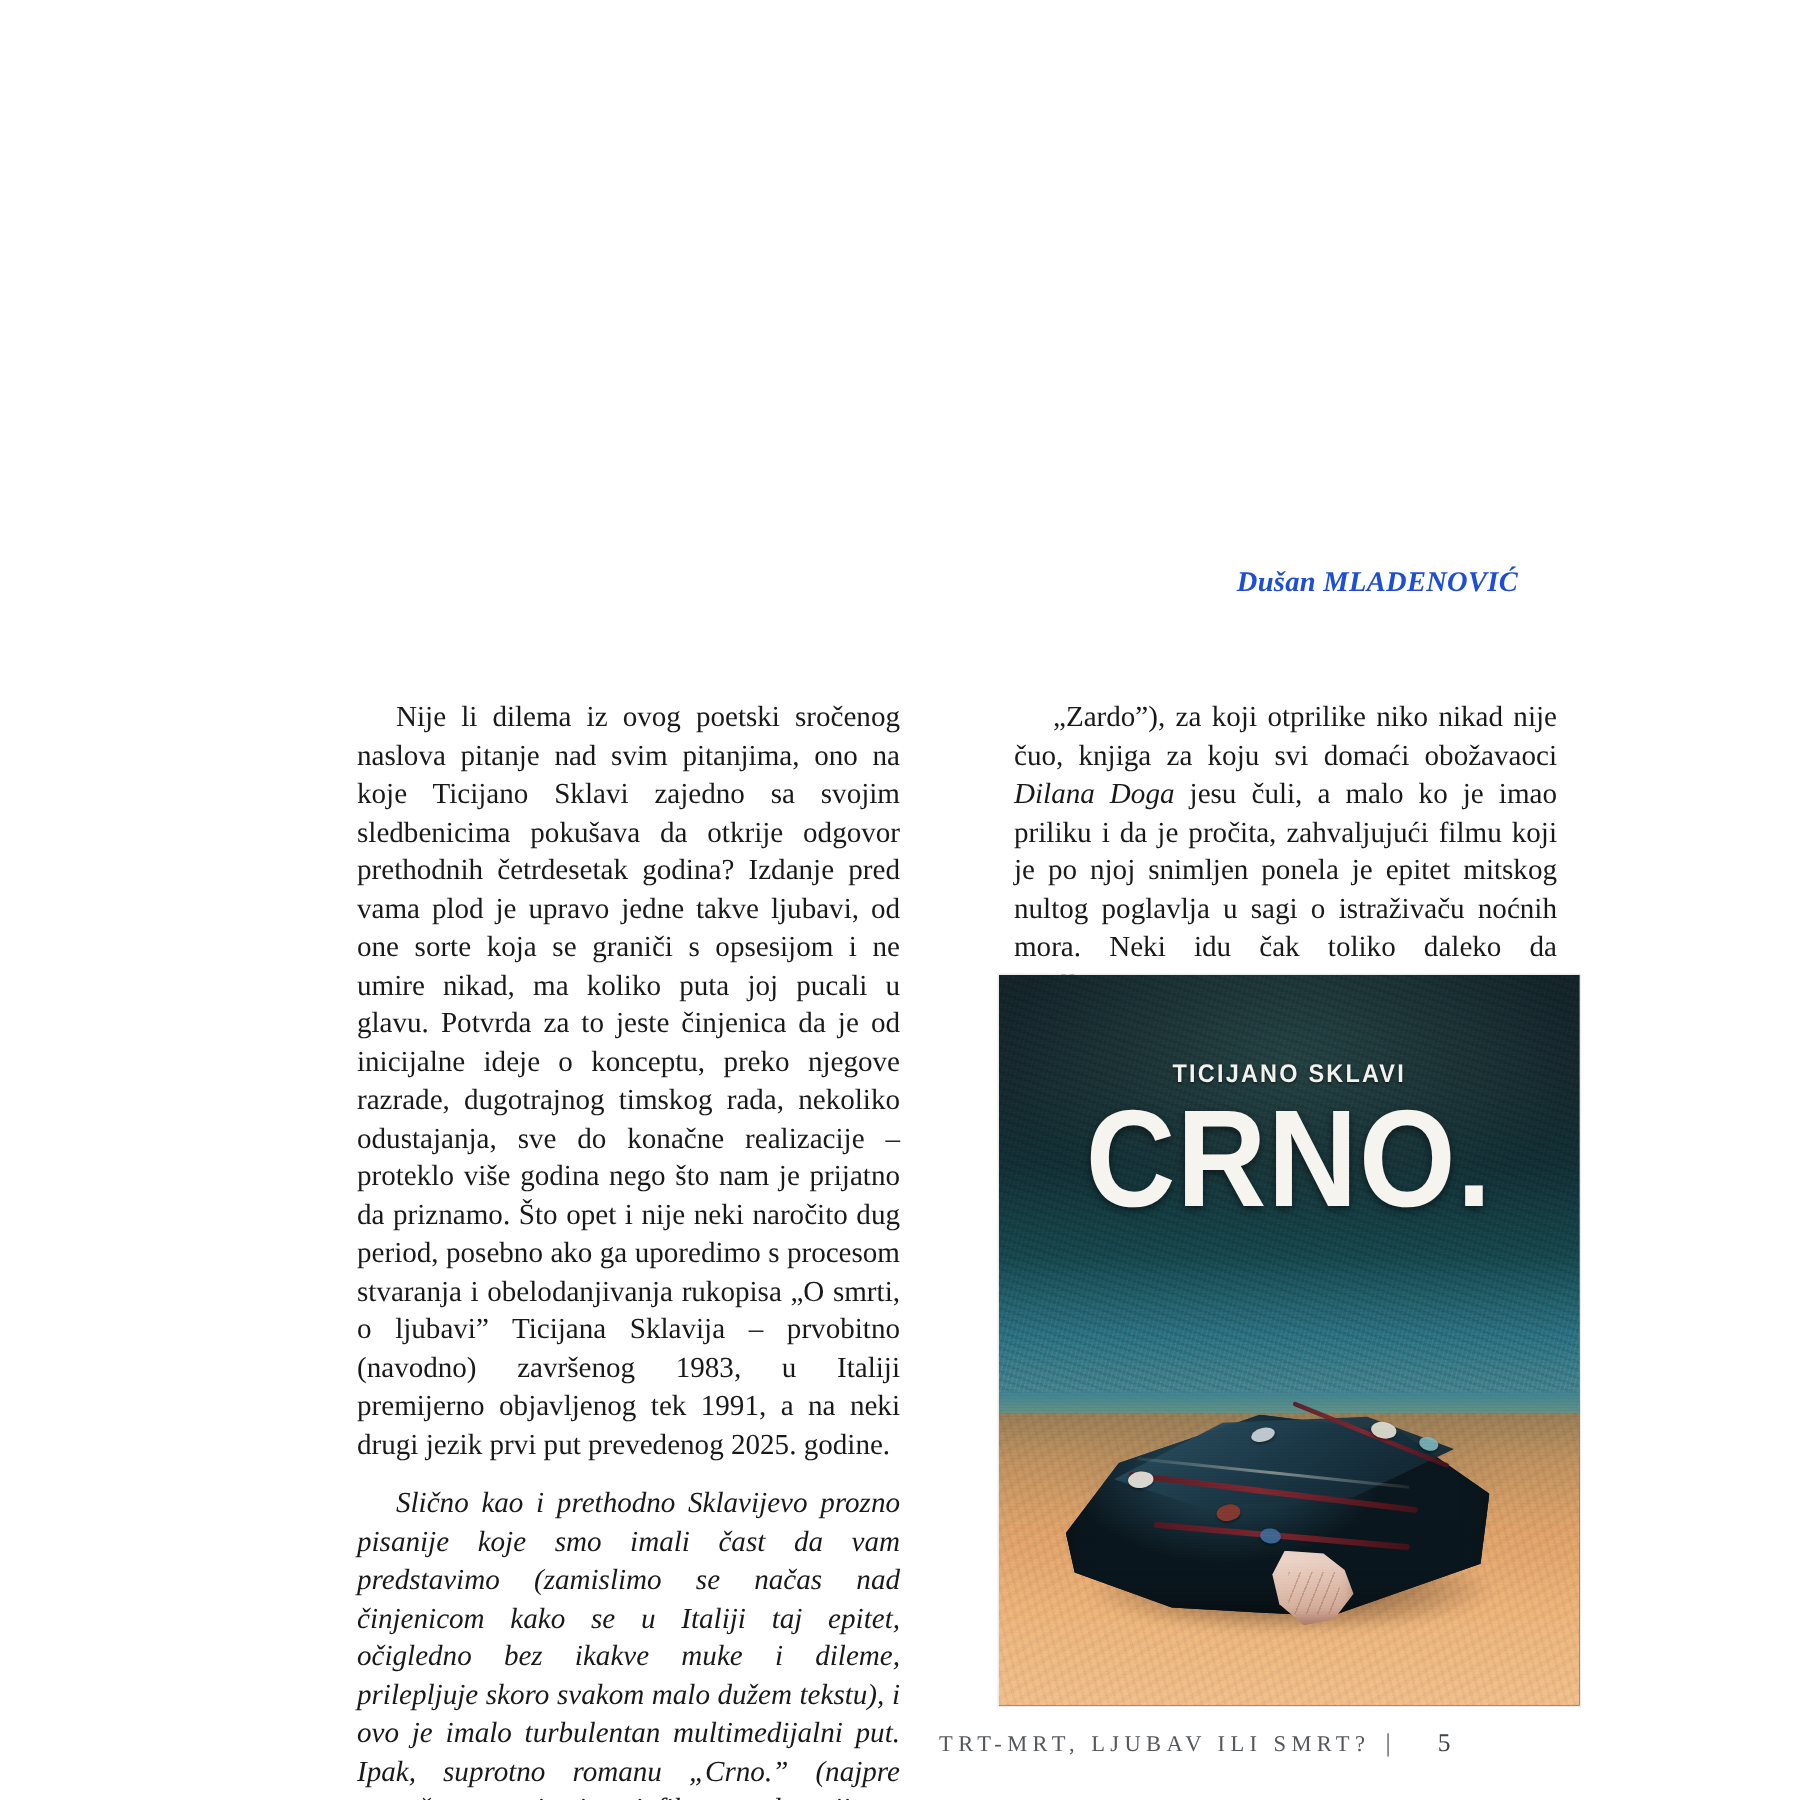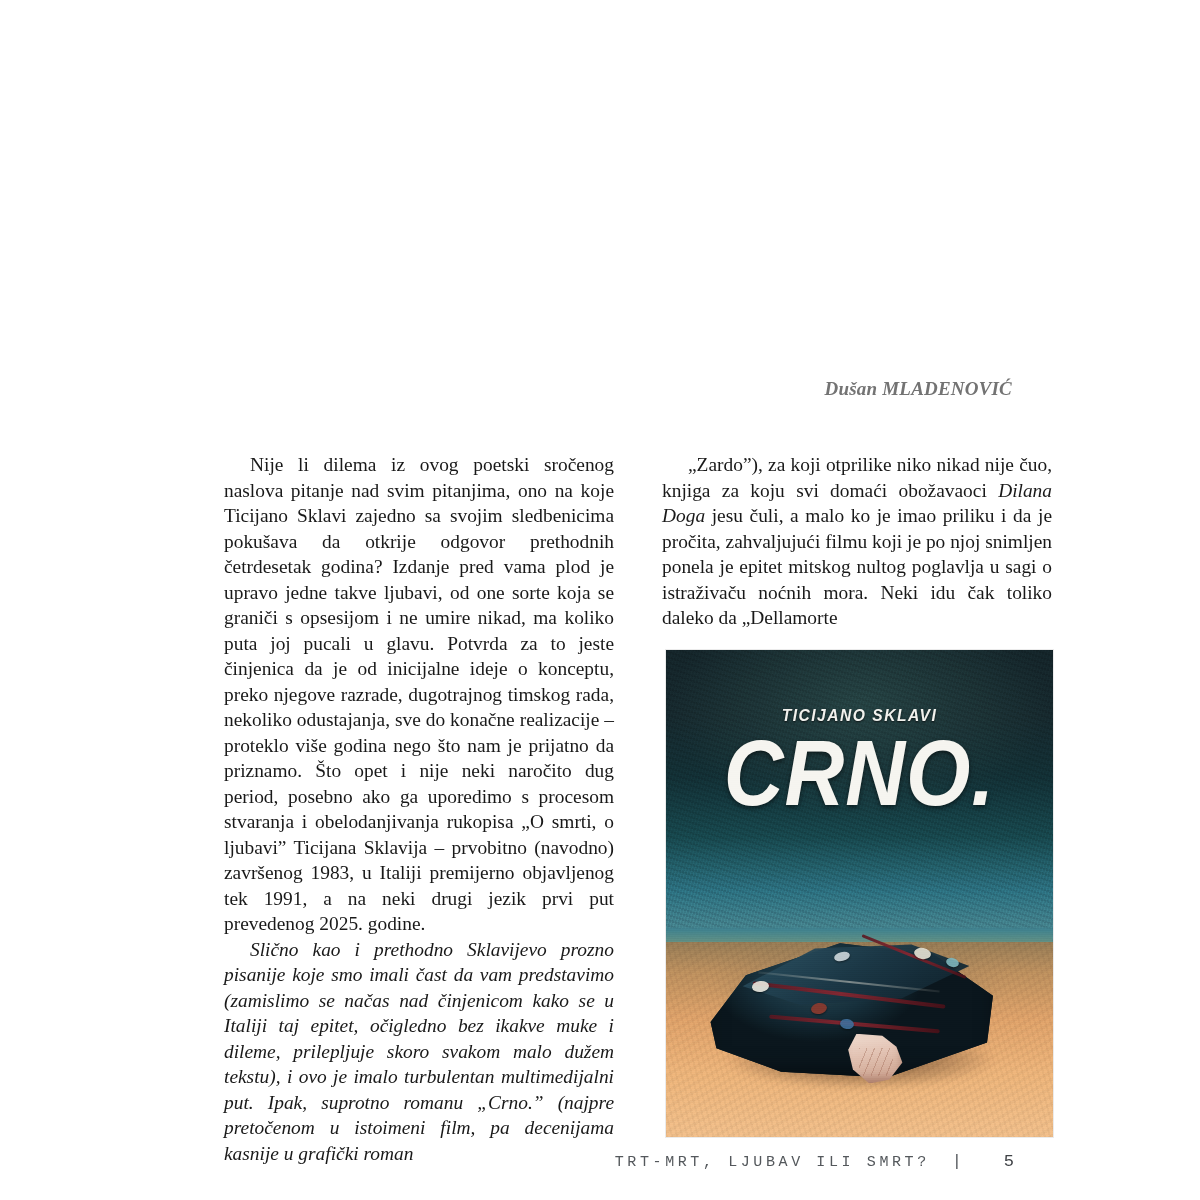--- a/index.html
+++ b/index.html
@@ -72,55 +72,54 @@
   .byline {
     position: absolute;
     left: 220px;
     top: 378px;
     width: 792px;
     text-align: right;
     font-family: "Liberation Serif", serif;
     font-style: italic;
     font-weight: 700;
     font-size: 19px;
-    color: #737373;
+    color: #1d4ed8;
     letter-spacing: 0.2px;
   }
 
   
   .col {
     position: absolute;
     top: 452px;
     width: 390px;
     font-family: "Liberation Serif", serif;
     font-size: 19.4px;
     line-height: 1.315;
     text-align: justify;
     color: #191919;
     hyphens: auto;
     -webkit-hyphens: auto;
   }
   .col-left  { left: 224px; }
   .col-right { left: 662px; }
 
-  .col p { margin: 0; text-indent: 26px; }
+  .col p { margin: 14px; text-indent: 26px; }
   .col p + p { margin-top: 0; font-style: italic; }
   .col i { font-style: italic; }
 
   
   .cover-figure {
     position: absolute;
     left: 626px;
     top: 634px;
     width: 387px;
     height: 487px;
     overflow: hidden;
     background: #0d1a1a;
     box-shadow: 0 0 0 1px rgba(0,0,0,0.08);
-    font-style: italic;
   }
   .cover-canvas { position: absolute; inset: 0; }
 
   
   .cover-sky {
     position: absolute;
     left: 0; right: 0; top: 0;
     height: 62%;
     background:
       radial-gradient(ellipse 70% 55% at 50% 18%, rgba(40,72,72,0.85) 0%, rgba(12,26,28,0) 70%),
@@ -294,23 +293,23 @@
   }
 
   
   .footer {
     position: absolute;
     left: 626px;
     top: 1152px;
     width: 388px;
     display: flex;
     align-items: baseline;
-    justify-content: flex-end;
-    gap: 12px;
-    font-family: Liberation Mono, monospace;
+    justify-content: flex-start;
+    gap: 0;
+    font-family: Liberation Serif, serif;
     font-size: 15px;
     color: #54585c;
     letter-spacing: 3.6px;
   }
   .footer-title { white-space: nowrap; }
   .footer-sep {
     margin: 0 6px 0 10px;
     color: #54585c;
     letter-spacing: 0;
     font-size: 17px;

